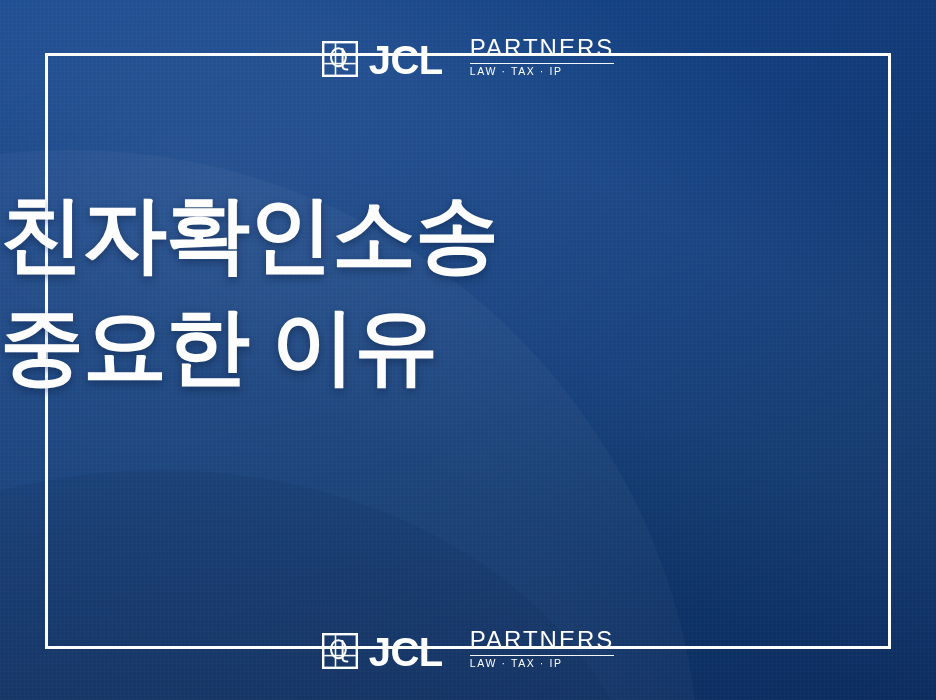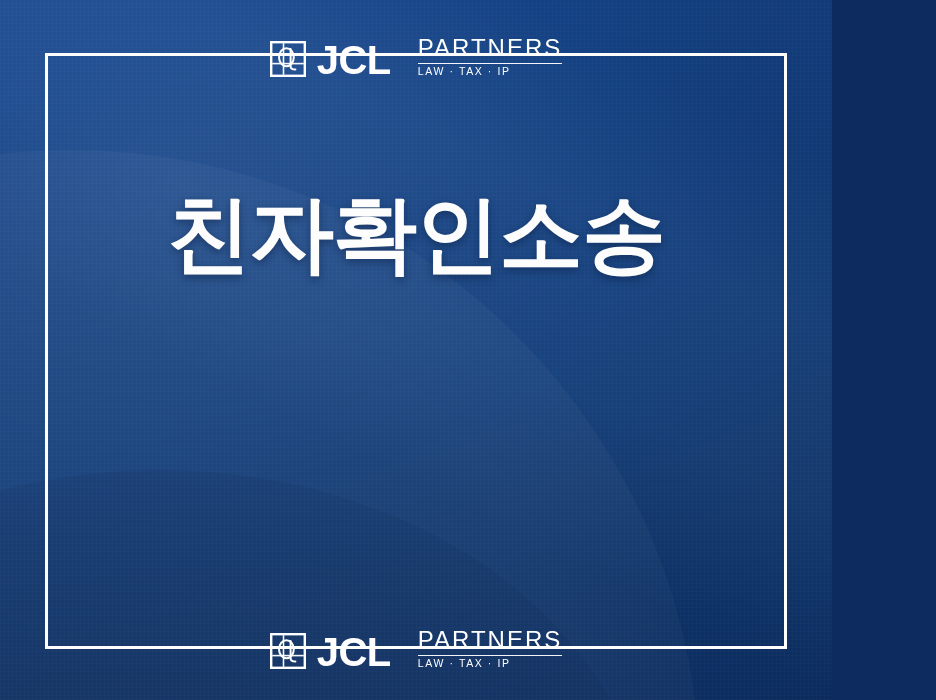--- a/index.html
+++ b/index.html
@@ -3,21 +3,21 @@
 <meta charset="utf-8">
 <style>
   html, body {
     margin: 0;
     padding: 0;
     background: #0d2b5e;
   }
 
   #card {
     position: relative;
-    width: 832px;
+    width: 936px;
     height: 700px;
     overflow: hidden;
     background: #4d7c0f;
     font-family: "Liberation Sans", "DejaVu Sans", sans-serif;
     -webkit-font-smoothing: antialiased;
   }
 
   
   .bg-layer {
     position: absolute;
@@ -165,21 +165,20 @@
     line-height: 1.1;
     white-space: nowrap;
   }
 
   
   #headline {
     position: absolute;
     left: 0;
     right: 0;
     top: 178px;
-    text-align: center;
     color: #fdfdfd;
     font-weight: 700;
     font-size: 84px;
     line-height: 112px;
     letter-spacing: -1px;
     text-shadow: 0 3px 9px rgba(4,20,50,0.42);
     white-space: nowrap;
   }
   #headline .hl {
     display: block;
@@ -210,20 +209,21 @@
     <span class="logo-word">JCL</span>
     <span class="logo-right">
       <span class="logo-partners">PARTNERS</span>
       <span class="logo-rule"></span>
       <span class="logo-tagline">LAW · TAX · IP</span>
     </span>
   </div>
 
   <div id="headline">
     <span class="hl">친자확인소송</span>
+    <span class="hl">중요한 이유</span>
   </div>
 
   <div class="logo logo-bottom">
     <svg class="logo-mark" viewBox="0 0 36 36">
       <rect x="1.2" y="1.2" width="33.6" height="33.6" fill="none" stroke="#ffffff" stroke-width="2.4"></rect>
       <path d="M13.5 2.2 L13.5 33.8" stroke="#ffffff" stroke-width="1.6" fill="none" opacity="0.95"></path>
       <path d="M2.2 22.6 L33.8 22.6" stroke="#ffffff" stroke-width="1.6" fill="none" opacity="0.95"></path>
       <ellipse cx="16.4" cy="16.2" rx="7.4" ry="9.0" fill="none" stroke="#ffffff" stroke-width="2.0"></ellipse>
       <path d="M20.6 8.0 L20.6 25.2 Q20.6 28.6 25.4 28.6" fill="none" stroke="#ffffff" stroke-width="2.0" stroke-linecap="round"></path>
     </svg>

